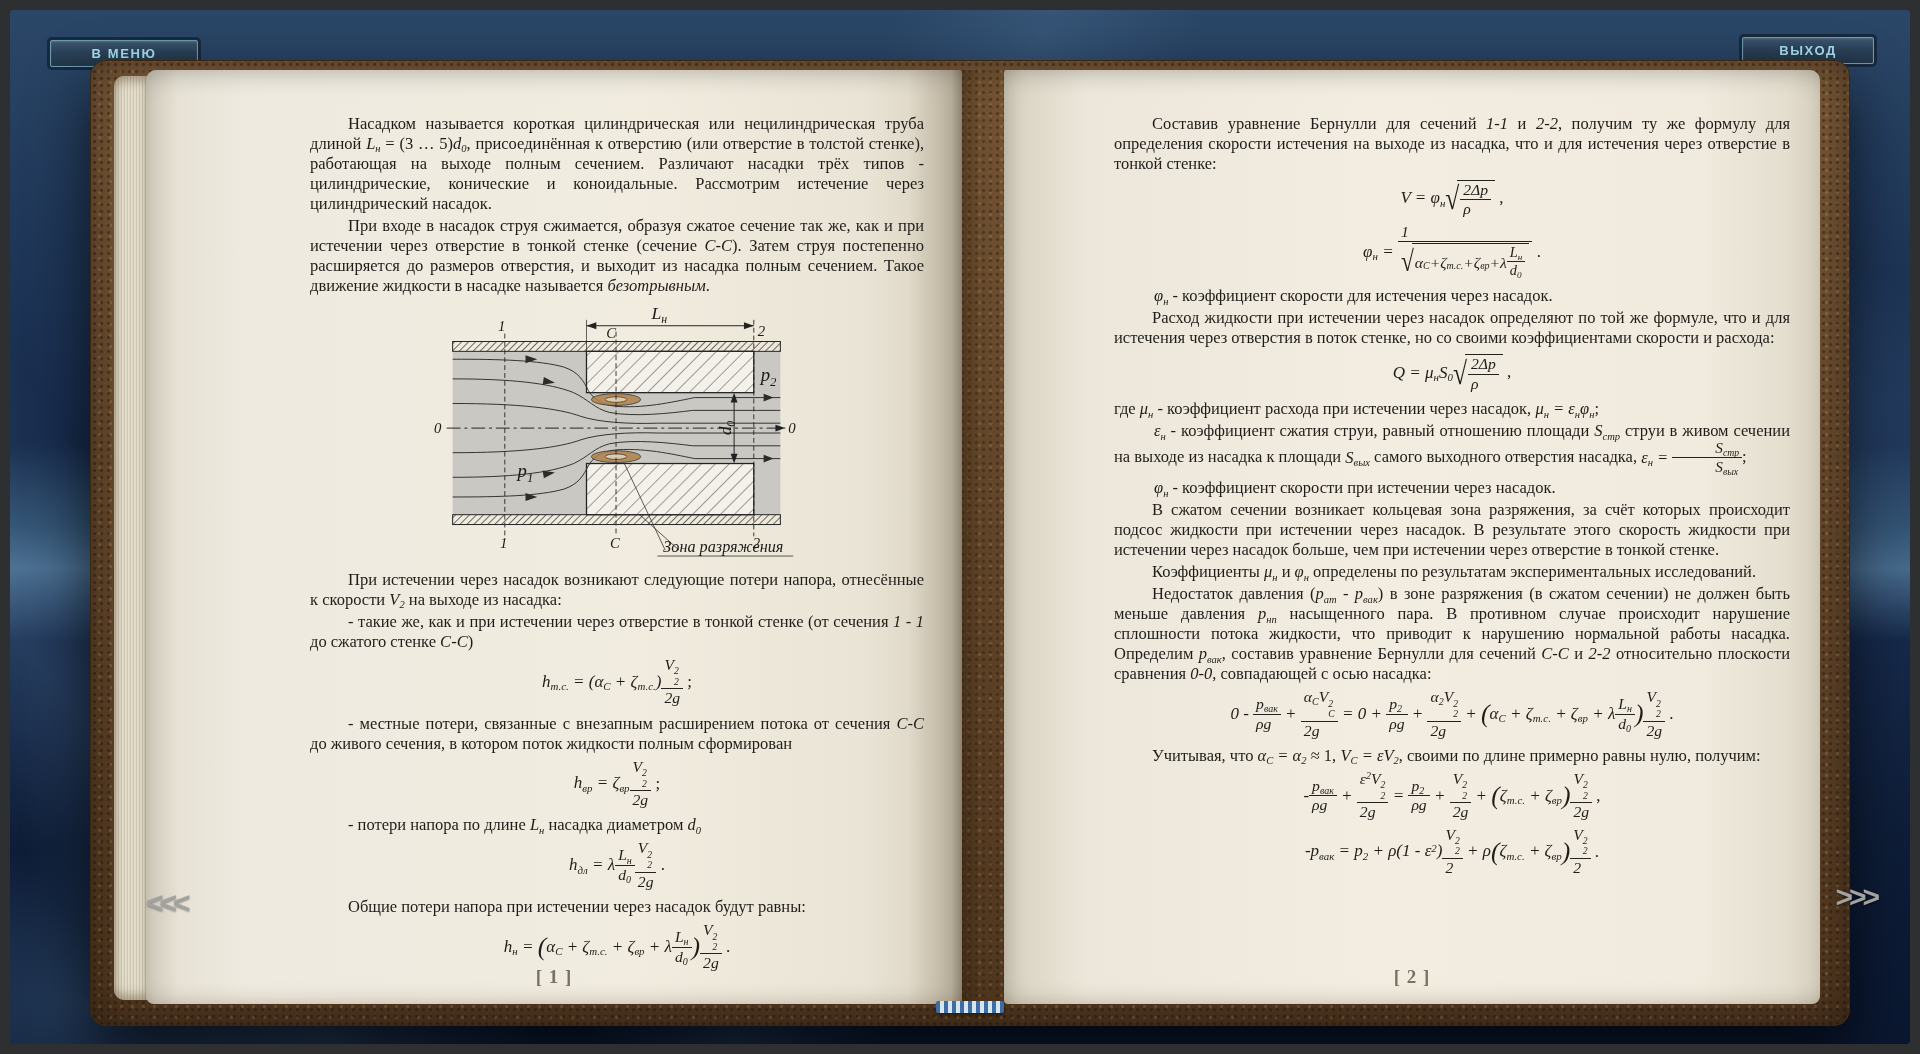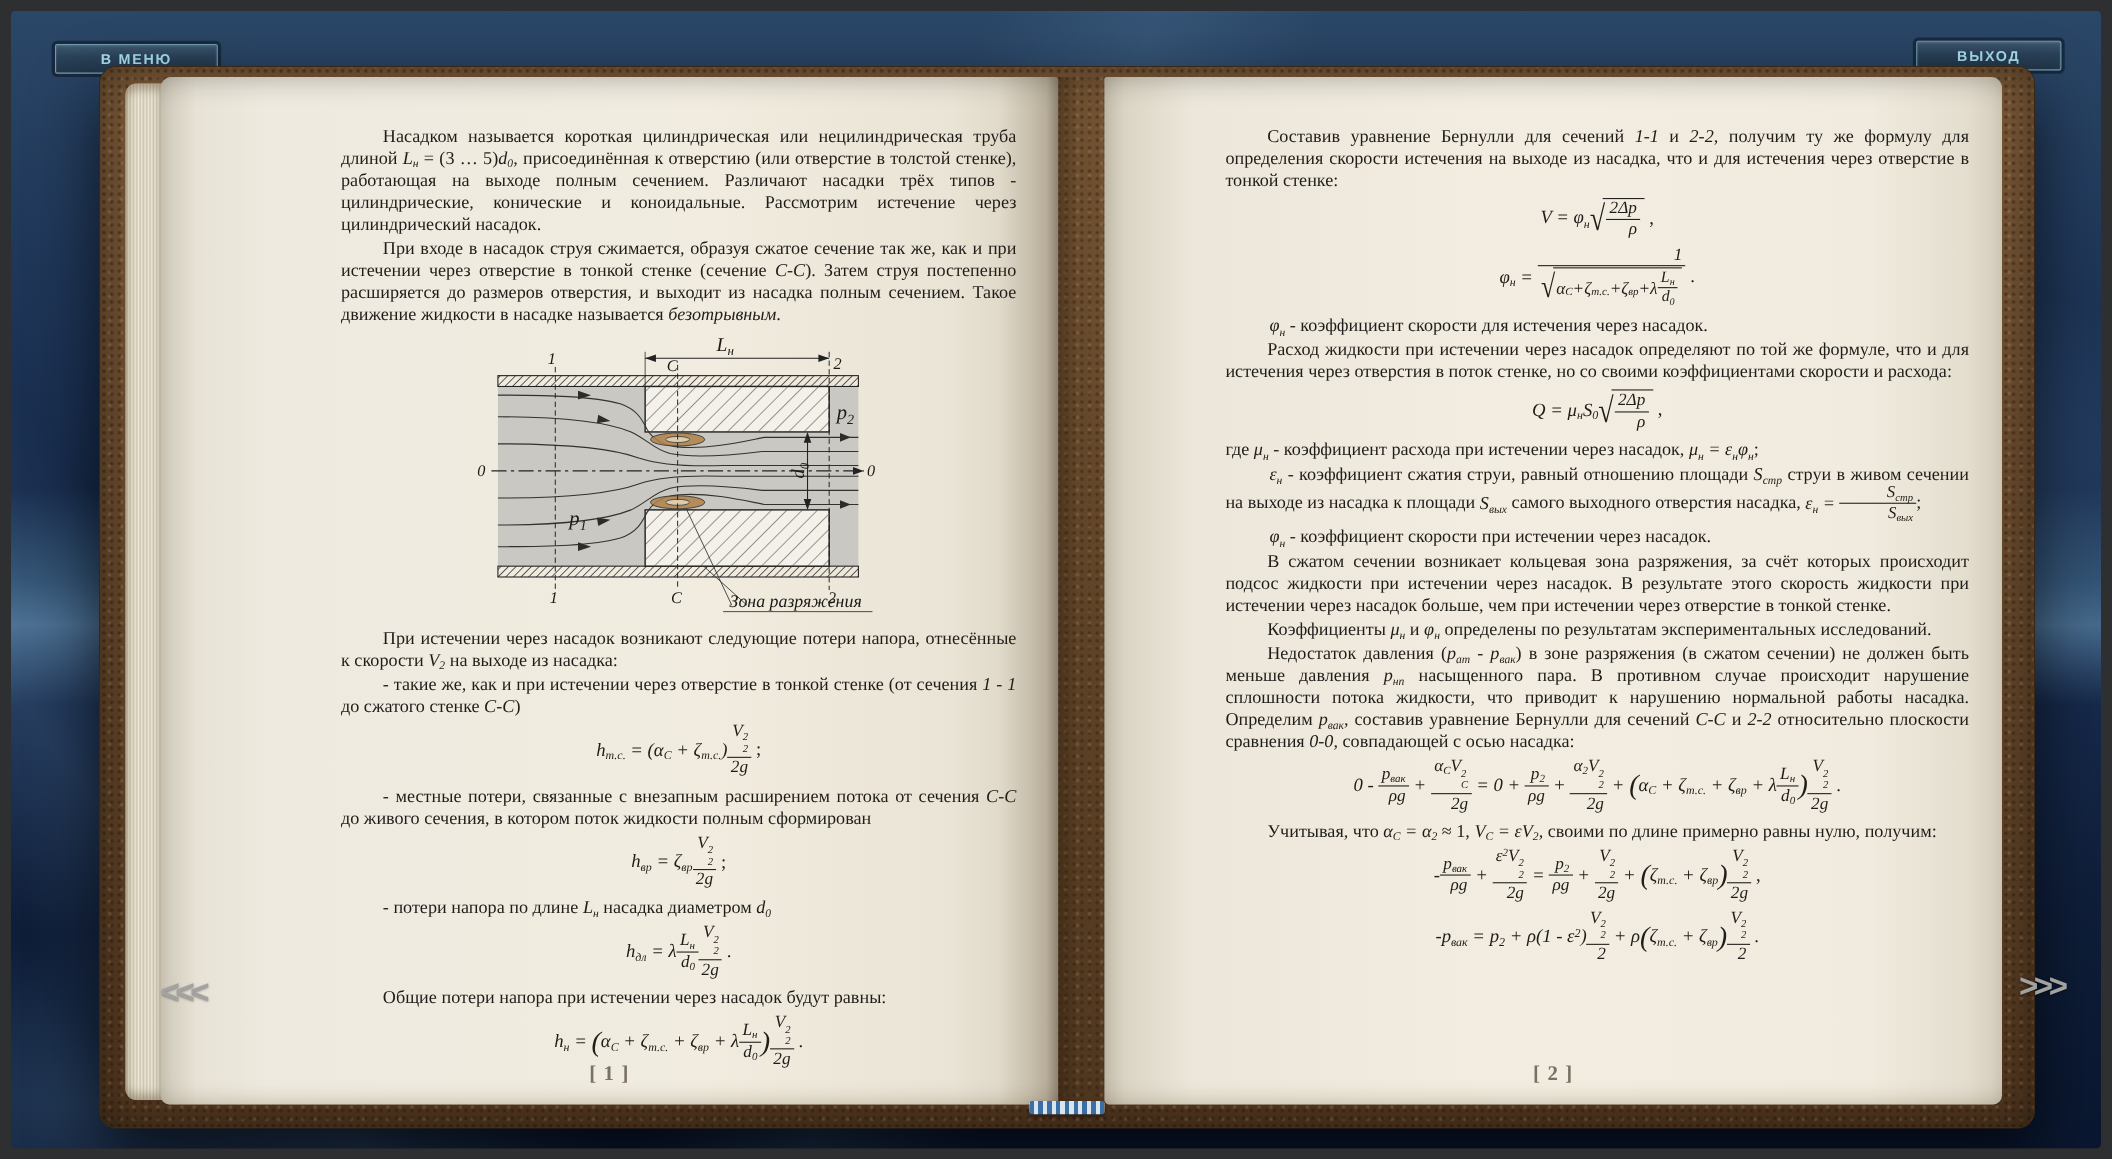--- a/index.html
+++ b/index.html
@@ -72,21 +72,21 @@
   .page-right .page-body { padding:42px 30px 0 110px; }
   p.ind { text-indent:38px; margin:2px 0; }
   p.flush { text-indent:0; margin:2px 0; }
   p.hang { text-indent:40px; margin:2px 0; }
   .it { font-style:italic; }
 
   .math { font-family:"Liberation Serif", serif; font-style:italic; white-space:nowrap; }
   .math sub, .math sup { font-size:64%; font-style:italic; line-height:0; }
   sub { vertical-align:baseline; position:relative; top:.32em; }
   sup { vertical-align:baseline; position:relative; top:-.45em; }
-  .frac { display:inline-block; vertical-align:middle; text-align:right; font-size:92%; line-height:1.05; position:relative; top:-1px; }
+  .frac { display:inline-block; vertical-align:middle; text-align:left; font-size:92%; line-height:1.05; position:relative; top:-1px; }
   .frac .num { display:block; border-bottom:1.2px solid #24221e; padding:0 3px 1px; }
   .frac .den { display:block; padding:1px 3px 0; }
   .sqrt { display:inline-flex; align-items:center; vertical-align:middle; }
   .rad { font-style:normal; font-size:1.5em; line-height:.8; transform:scaleY(1.25); transform-origin:center; margin-right:-2px; }
   .sqb { display:inline-flex; align-items:center; border-top:1.3px solid #24221e; padding:2px 4px 0 3px; }
   .ss { display:inline-flex; flex-direction:column; align-items:flex-start; font-size:62%; line-height:1.08; vertical-align:-.45em; }
   .sst,.ssb { display:block; }
   .bigp { font-size:1.5em; line-height:0; vertical-align:middle; position:relative; top:-1px; }
   .eq { display:block; text-align:center; text-indent:0; font-size:17px; margin:6px 0; }
 

